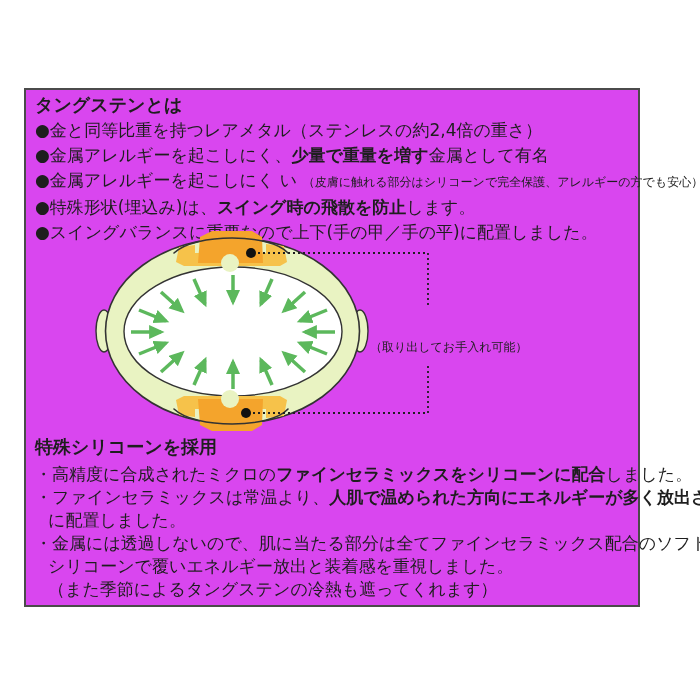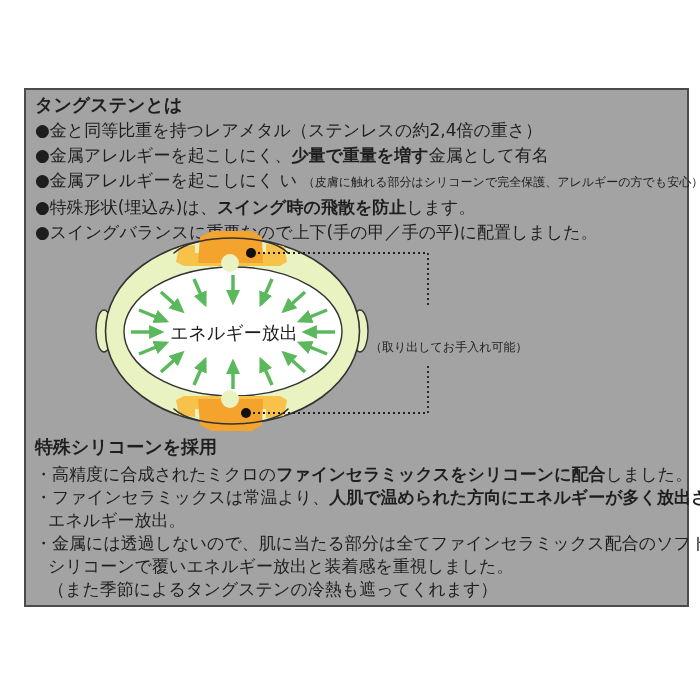--- a/index.html
+++ b/index.html
@@ -3,22 +3,22 @@
 <meta charset="utf-8">
 <style>
   html,body{margin:0;padding:0;}
   body{
     width:700px;height:700px;position:relative;background:#ffffff;
     font-family:"DejaVu Sans","Liberation Sans",sans-serif;
     color:var(--c-text,#1e1e1e);
     -webkit-font-smoothing:antialiased;
   }
   .panel{
-    position:absolute;left:24px;top:88px;width:665px;height:519px;
-    border:2px solid var(--c-border,#4b4b4b);background:#a3a3a3;box-sizing:border-box;
+    position:absolute;left:24px;top:88px;width:616px;height:519px;
+    border:2px solid var(--c-border,#4b4b4b);background:#d946ef;box-sizing:border-box;
   }
   .sec1{position:absolute;left:9px;top:2px;}
   .sec2{position:absolute;left:9px;top:344px;}
   .line{font-size:17px;line-height:25px;white-space:nowrap;}
   .sec2 .line{line-height:23px;}
   .sec-title{font-size:18px;font-weight:700;line-height:26px;white-space:nowrap;}
   .sec2 .sec-title{margin-bottom:3px;}
   .seg-b{font-weight:700;margin-top:15px;}
   .seg-small{font-size:12px;}
   .indent1{padding-left:13px;}
@@ -98,26 +98,25 @@
       <line class="arrow" x1="272" y1="279" x2="261" y2="304" marker-end="url(#ah)"></line>
       <line class="arrow" x1="305" y1="292" x2="284" y2="311" marker-end="url(#ah)"></line>
       <line class="arrow" x1="327" y1="310" x2="300" y2="321" marker-end="url(#ah)"></line>
     </g>
 
     <circle class="dot" cx="251" cy="253" r="5"></circle>
     <circle class="dot" cx="246" cy="413" r="5"></circle>
     <path class="dotted" d="M258,253 L428,253 L428,308 M253,413 L428,413 L428,364"></path>
   </svg>
 
-  <div class="center-label">エネルギー放出</div>
   <div class="callout-note">（取り出してお手入れ可能）</div>
 
   <div class="sec2">
     <div class="sec-title">特殊シリコーンを採用</div>
     <div class="line"><span>・高精度に合成されたミクロの</span><span class="seg-b">ファインセラミックスをシリコーンに配合</span><span>しました。</span></div>
     <div class="line"><span>・ファインセラミックスは常温より、</span><span class="seg-b">人肌で温められた方向にエネルギーが多く放出される</span></div>
-    <div class="line indent1"><span>エネルギー放出。</span></div>
+    <div class="line indent1"><span>に配置しました。</span></div>
     <div class="line"><span>・金属には透過しないので、肌に当たる部分は全てファインセラミックス配合のソフト</span></div>
     <div class="line indent1"><span>シリコーンで覆いエネルギー放出と装着感を重視しました。</span></div>
     <div class="line indent1"><span>（また季節によるタングステンの冷熱も遮ってくれます）</span></div>
   </div>
 
 </div>
 
 </body></html>

